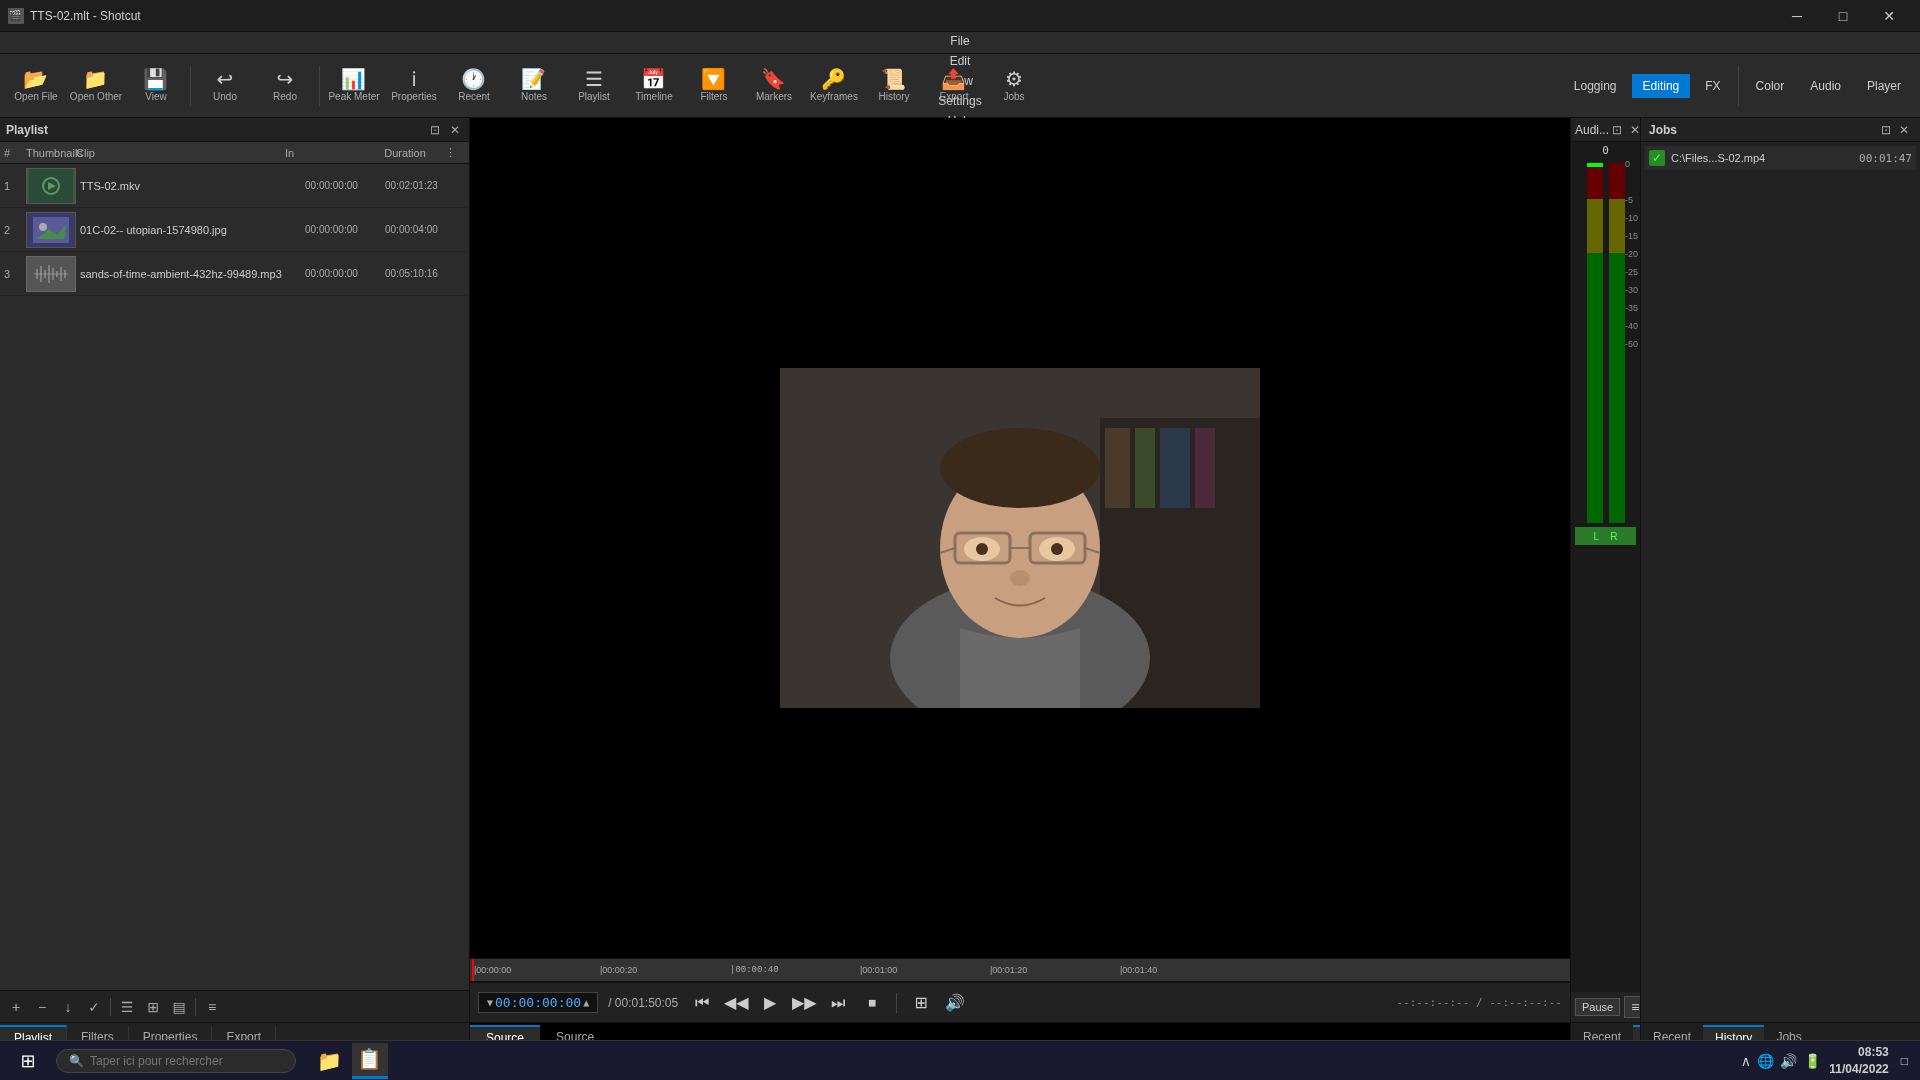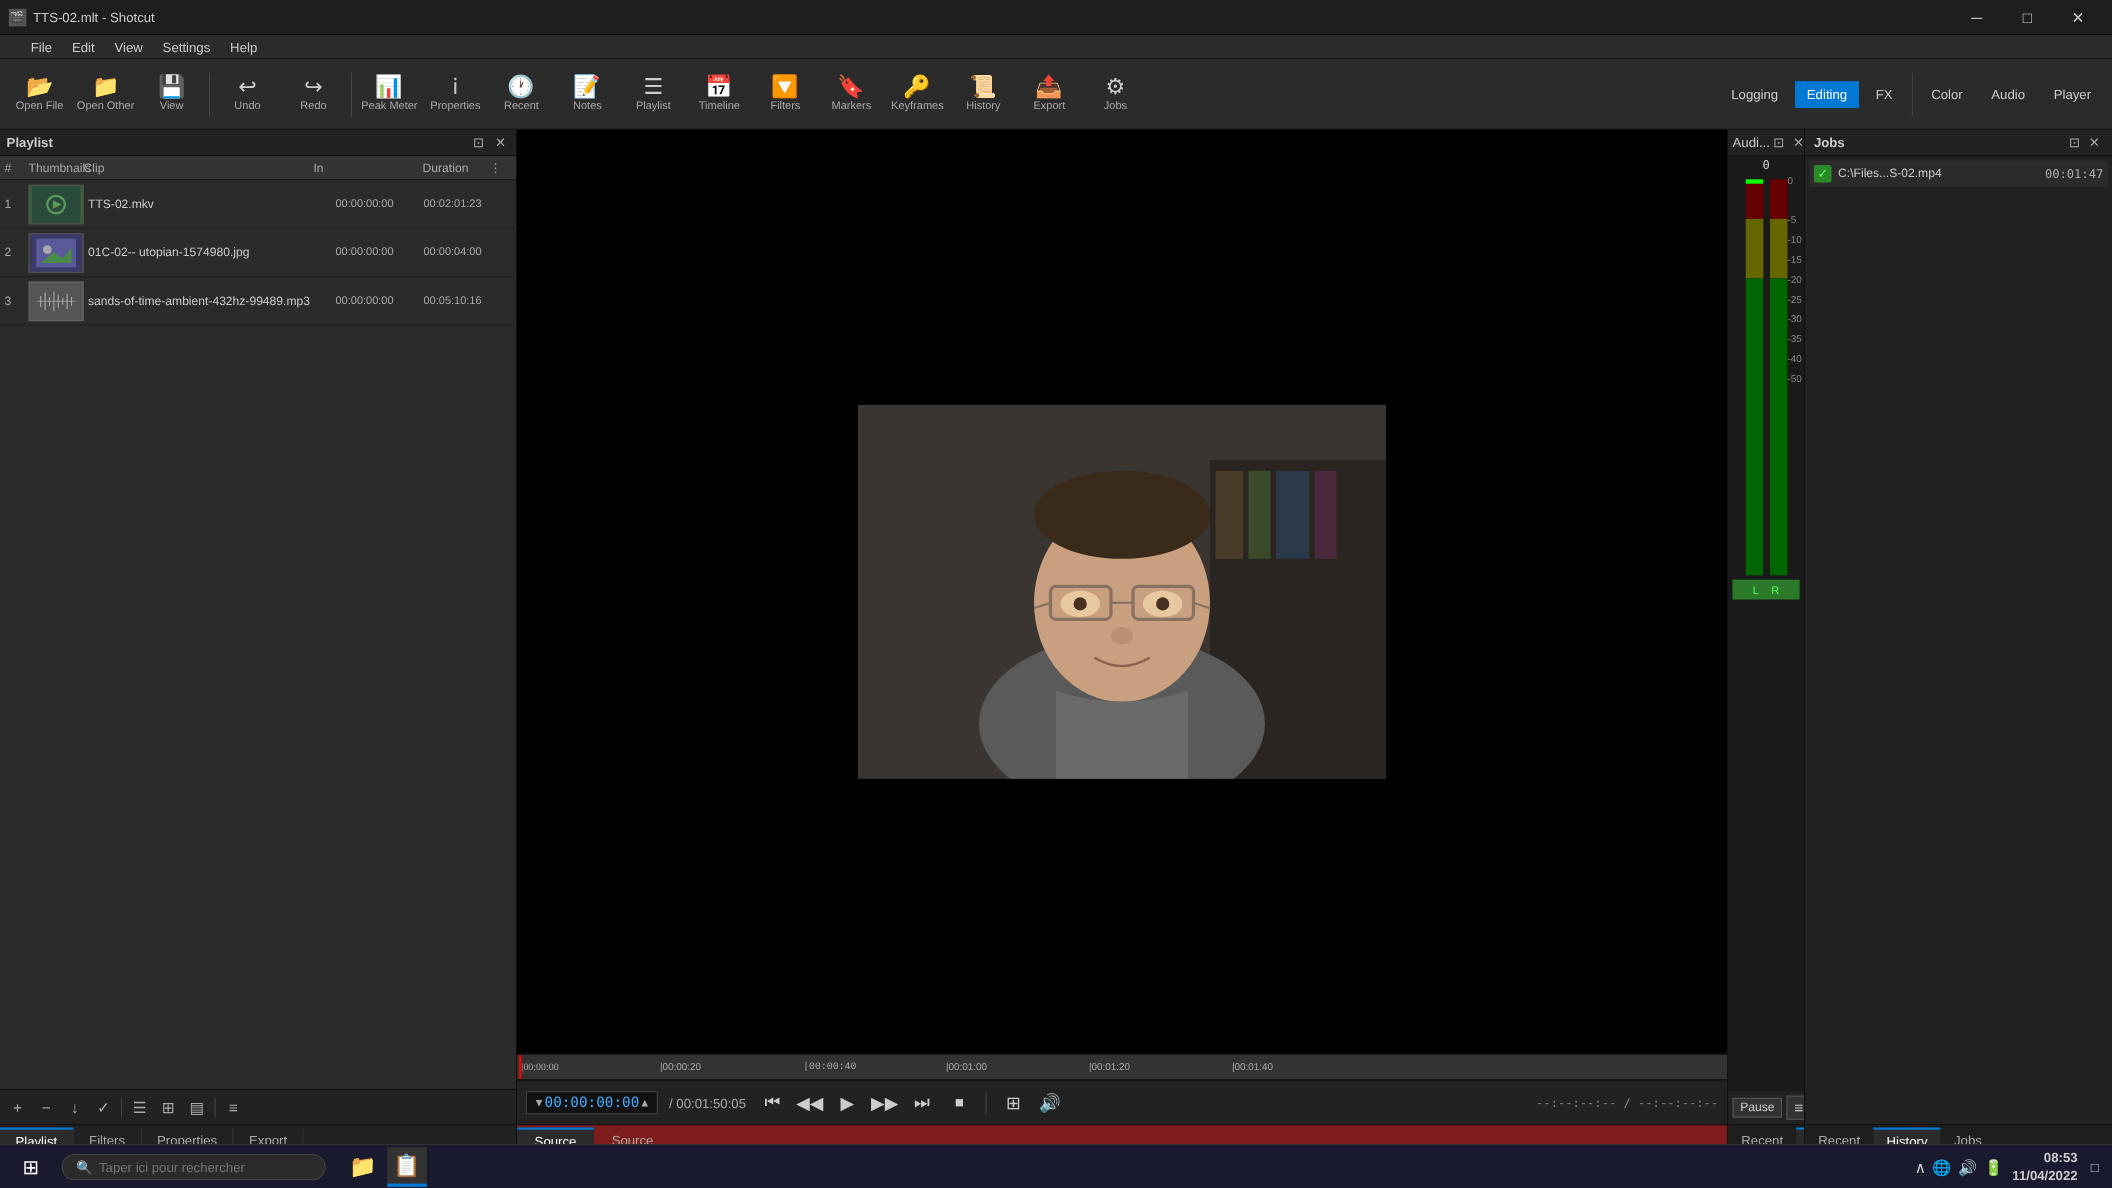--- a/index.html
+++ b/index.html
@@ -7,21 +7,21 @@
     
     
     #titlebar { height: 32px; background: #1e1e1e; display: flex; align-items: center; justify-content: space-between; padding: 0 8px; border-bottom: 1px solid #111; }
     #titlebar-left { display: flex; align-items: center; gap: 6px; }
     #titlebar-icon { width: 16px; height: 16px; background: #555; display: flex; align-items: center; justify-content: center; font-size: 10px; }
     #titlebar-title { font-size: 12px; color: #ccc; }
     #titlebar-controls { display: flex; gap: 0; }
     .title-btn { width: 46px; height: 32px; background: transparent; border: none; color: #ccc; cursor: pointer; font-size: 14px; display: flex; align-items: center; justify-content: center; }
 
     
-    #menubar { height: 22px; background: #2b2b2b; display: flex; align-items: center; gap: 2px; padding: 0 20px; border-bottom: 1px solid #111; }
+    #menubar { height: 22px; background: #2b2b2b; display: flex; align-items: center; gap: 2px; padding: 0 20px; border-bottom: 1px solid #111; flex-direction: column; }
     .menu-item { padding: 2px 8px; cursor: pointer; font-size: 12px; color: #ccc; }
 
     
     #toolbar { height: 64px; background: #2b2b2b; display: flex; align-items: center; padding: 0 8px; gap: 4px; border-bottom: 1px solid #111; }
     .toolbar-btn { display: flex; flex-direction: column; align-items: center; justify-content: center; width: 56px; height: 56px; background: transparent; border: none; color: #ccc; cursor: pointer; font-size: 10px; gap: 2px; }
     .toolbar-btn .tb-icon { font-size: 20px; line-height: 1; }
     .toolbar-btn .tb-label { font-size: 10px; color: #aaa; }
     .toolbar-sep { width: 1px; height: 40px; background: #444; margin: 0 2px; }
     .toolbar-right { margin-left: auto; display: flex; align-items: center; gap: 4px; }
     .toolbar-mode-btn { padding: 4px 10px; background: transparent; border: 1px solid transparent; color: #ccc; cursor: pointer; font-size: 12px; }
@@ -75,21 +75,21 @@
     #transport { height: 40px; background: #222; display: flex; align-items: center; padding: 0 8px; gap: 6px; border-top: 1px solid #111; }
     #timecode-display { background: #111; border: 1px solid #444; padding: 2px 6px; font-family: monospace; font-size: 13px; color: #4af; min-width: 110px; text-align: center; display: flex; align-items: center; }
     .tc-arrow { font-size: 10px; color: #aaa; cursor: pointer; margin: 0 2px; }
     #timecode-total { font-size: 12px; color: #aaa; margin: 0 4px; }
     .transport-btn { background: transparent; border: none; color: #ccc; cursor: pointer; font-size: 16px; width: 28px; height: 28px; display: flex; align-items: center; justify-content: center; }
     .transport-sep { width: 1px; height: 20px; background: #444; margin: 0 4px; }
     #transport-right { margin-left: auto; display: flex; align-items: center; gap: 6px; }
     #in-out-display { font-family: monospace; font-size: 11px; color: #888; }
 
     
-    #source-tabs { height: 28px; background: #7f1d1d; display: flex; align-items: center; border-top: 1px solid #111; }
+    #source-tabs { height: 28px; background: #000000; display: flex; align-items: center; border-top: 1px solid #111; }
     .src-tab { padding: 4px 16px; font-size: 12px; cursor: pointer; color: #aaa; }
     .src-tab.active { color: #fff; background: #2b2b2b; border-top: 2px solid #0078d4; }
 
     
     #audio-panel { width: 70px; background: #222; display: flex; flex-direction: column; border-left: 1px solid #111; }
     #audio-header { height: 24px; background: #222; display: flex; align-items: center; justify-content: space-between; padding: 0 4px; border-bottom: 1px solid #111; }
     #audio-controls { padding: 4px; display: flex; flex-direction: column; gap: 4px; align-items: center; }
 
     
     #jobs-panel { width: 280px; background: #222; display: flex; flex-direction: column; border-left: 1px solid #111; }
@@ -359,21 +359,21 @@
         <ellipse cx="240" cy="210" rx="10" ry="8" fill="#b89070"></ellipse>
 
         <path d="M215 230 Q240 245 265 230" stroke="#8a6050" stroke-width="2" fill="none"></path>
 
         <path d="M180 260 Q240 280 300 260 L300 340 L180 340 Z" fill="#6a6a6a"></path>
       </svg>
     </div>
 
     <div id="timeline-ruler" style="position:relative; overflow:hidden;">
       <div id="playhead" style="left:2px;"></div>
-      <span style="font-size:9px; color:#aaa; position:absolute; left:4px;font-family:Liberation Serif, serif;">|00:00:00</span>
+      <span style="font-size:9px; color:#aaa; position:absolute; left:4px;">|00:00:00</span>
       <span style="font-size:9px; color:#aaa; position:absolute; left:130px;">|00:00:20</span>
       <span style="font-size:9px; color:#aaa; position:absolute; left:260px;font-family:Liberation Mono, monospace;">|00:00:40</span>
       <span style="font-size:9px; color:#aaa; position:absolute; left:390px;">|00:01:00</span>
       <span style="font-size:9px; color:#aaa; position:absolute; left:520px;">|00:01:20</span>
       <span style="font-size:9px; color:#aaa; position:absolute; left:650px;">|00:01:40</span>
     </div>
 
     <div id="transport">
       <div id="timecode-display">
         <span class="tc-arrow">▼</span>

